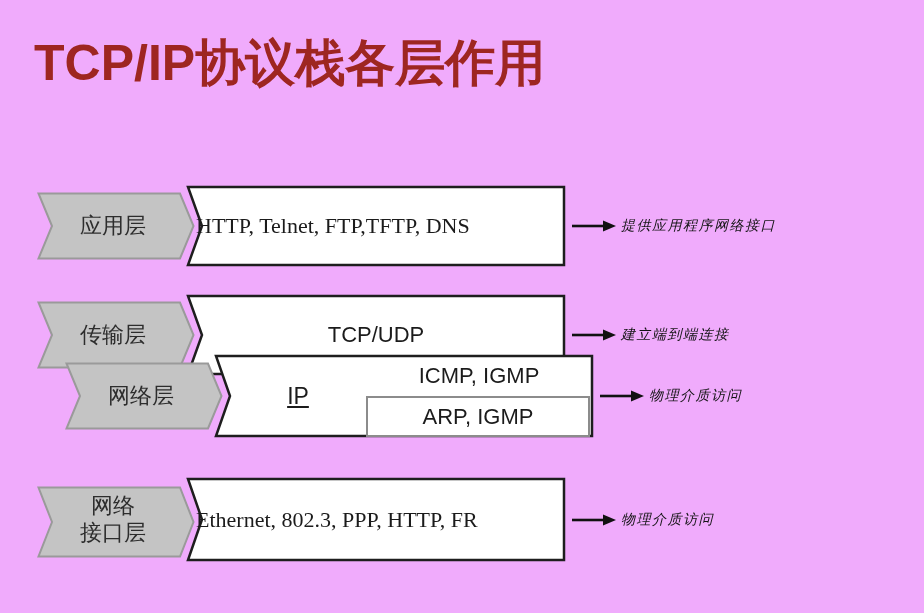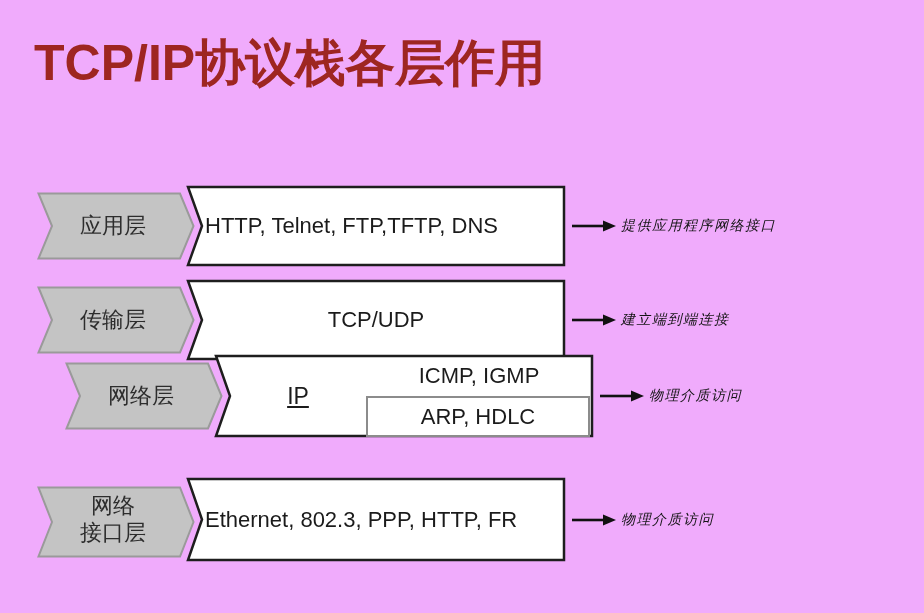--- a/index.html
+++ b/index.html
@@ -18,36 +18,36 @@
     position:absolute;left:6px;top:0;width:140px;height:100%;
     display:flex;align-items:center;justify-content:center;text-align:center;
     font-size:22px;color:#2d2d2d;white-space:pre-line;line-height:1.2;
   }
   .pbox{position:absolute;left:186px;top:0;width:380px;height:100%;}
   .pbox svg{position:absolute;left:0;top:0;}
   .pbox-text{
     position:absolute;top:0;height:100%;display:flex;align-items:center;
     font-size:22px;color:#1b1b1b;
   }
-  .pt-left{left:19px;}
+  .pt-left{left:10px;font-family:Liberation Serif, serif;}
   .pt-center{left:0;width:100%;justify-content:center;}
   .ip-label{position:absolute;left:16px;top:0;width:136px;height:100%;
     display:flex;align-items:center;justify-content:center;font-size:23px;color:#1b1b1b;text-decoration:underline;}
   .sub-top{position:absolute;left:152px;top:3px;width:226px;height:38px;
     display:flex;align-items:center;justify-content:center;font-size:22px;color:#1b1b1b;}
   .sub-box{position:absolute;left:152px;top:42px;width:220px;height:37px;
     border:2px solid #8c8c8c;background:#fff;
     display:flex;align-items:center;justify-content:center;font-size:22px;color:#1b1b1b;}
   .arrow{position:absolute;left:571px;top:50%;transform:translateY(-50%);}
   .func{
     position:absolute;left:621px;top:50%;transform:translateY(-50%);
     font-size:14px;color:#141414;letter-spacing:1.5px;white-space:nowrap;font-style:italic;
   }
   .r1{top:185px;height:82px;padding-left:30px;}
-  .r2{top:279px;height:82px;}
+  .r2{top:294px;height:82px;}
   .r3{top:354px;height:84px;margin-left:28px;}
   .r4{top:477px;height:85px;}
 </style>
 </head>
 <body>
 
 <div class="canvas">
 
   <div class="title">TCP/IP协议栈各层作用</div>
 
@@ -97,21 +97,21 @@
         <polygon points="1.5,1.5 143,1.5 156.5,34 143,66.5 1.5,66.5 15,34" fill="#c4c4c4" stroke="#9a9a9a" stroke-width="2"></polygon>
       </svg>
       <div class="badge-label">网络层</div>
     </div>
     <div class="pbox">
       <svg width="380" height="84" viewBox="0 0 380 84">
         <polygon points="2,2 378,2 378,82 2,82 16,42" fill="#ffffff" stroke="#1e1e1e" stroke-width="2.5"></polygon>
       </svg>
       <div class="ip-label">IP</div>
       <div class="sub-top">ICMP, IGMP</div>
-      <div class="sub-box">ARP, HDLC</div>
+      <div class="sub-box">ARP, IGMP</div>
     </div>
     <svg class="arrow" width="46" height="14" viewBox="0 0 46 14">
       <line x1="1" y1="7" x2="33" y2="7" stroke="#111" stroke-width="2.6"></line>
       <polygon points="32,1.5 45,7 32,12.5" fill="#111"></polygon>
     </svg>
     <div class="func">物理介质访问</div>
   </div>
 
   <div class="row r4">
     <div class="badge">

